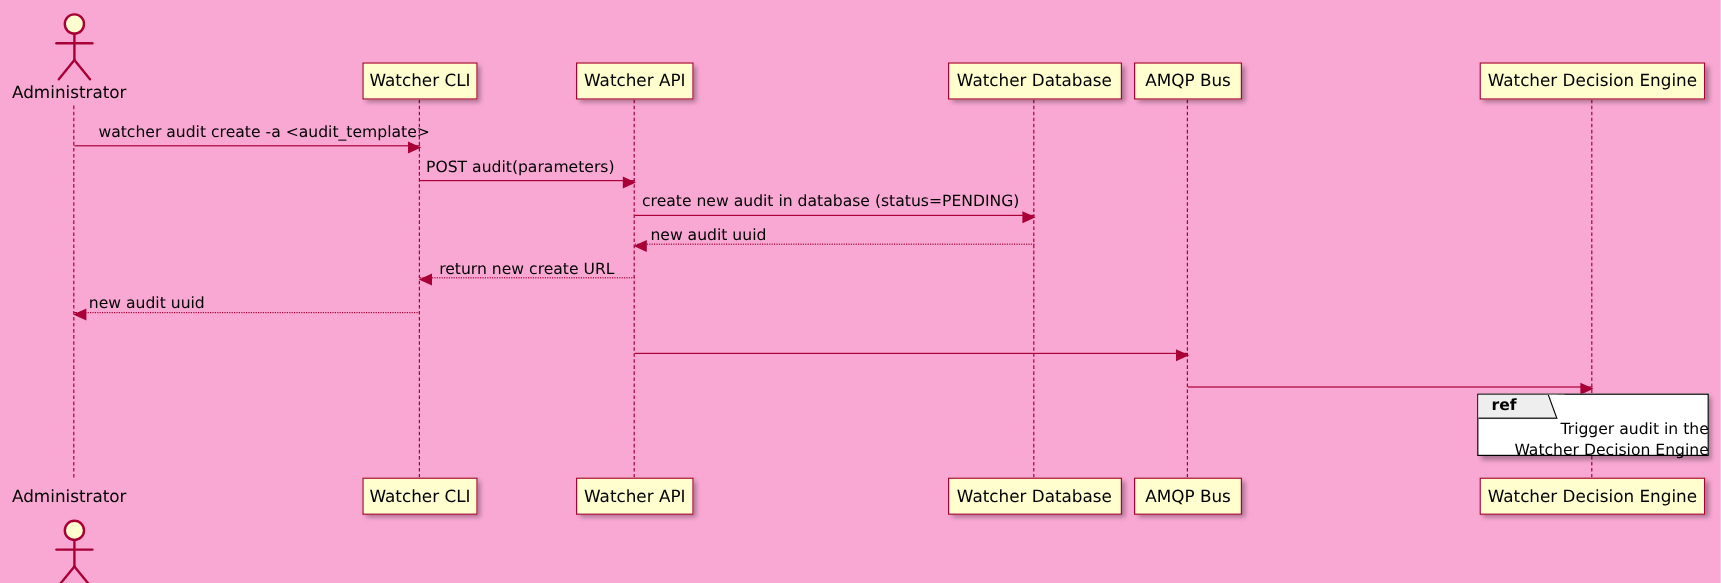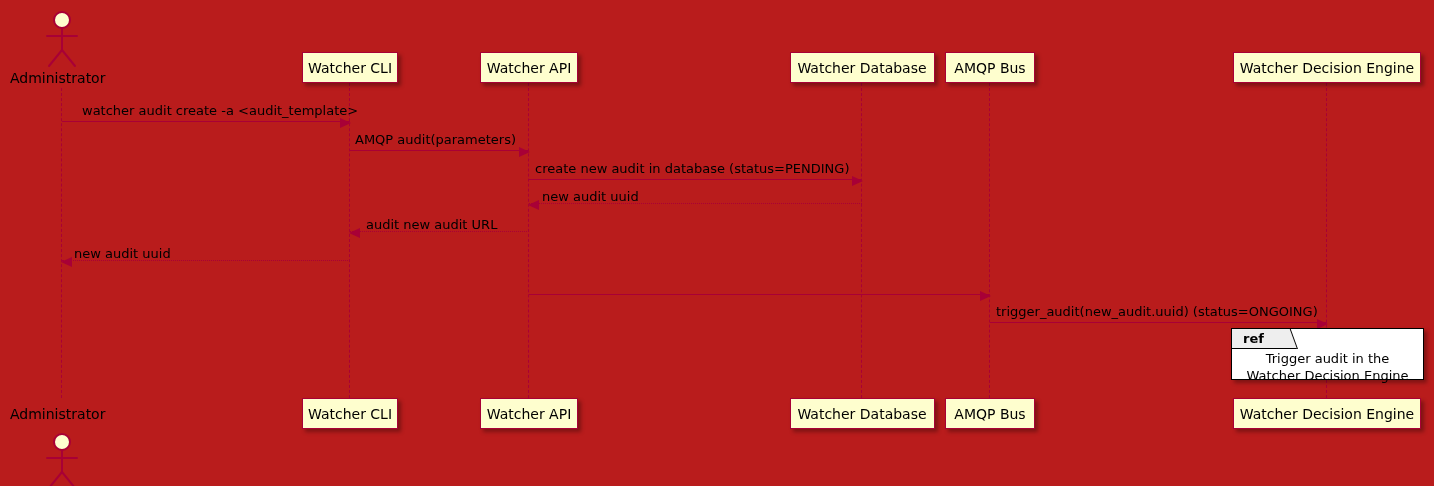--- a/index.html
+++ b/index.html
@@ -8,21 +8,21 @@
     padding: 0;
     background: #FFFFFF;
   }
   body {
     font-family: "DejaVu Sans", sans-serif;
   }
   #canvas {
     position: relative;
     width: 1434px;
     height: 486px;
-    background: #b91c1c;
+    background: #f9a8d4;
     overflow: hidden;
   }
 
   
   .participant-box {
     position: absolute;
     box-sizing: border-box;
     background: #FEFECE;
     border: 1.5px solid #A80036;
     color: #000000;
@@ -132,21 +132,21 @@
     font-weight: bold;
     color: #000000;
     z-index: 7;
     white-space: nowrap;
   }
   .ref-body {
     position: absolute;
     font-size: 13px;
     color: #000000;
     line-height: 17px;
-    text-align: center;
+    text-align: right;
     z-index: 7;
     white-space: nowrap;
   }
 </style>
 </head>
 <body>
 
 <div id="canvas">
     <div class="lifeline" style="left: 61.25px; top: 88px; height: 310px;"></div>
     <div class="lifeline" style="left: 349.25px; top: 83px; height: 315px;"></div>
@@ -200,44 +200,43 @@
     <div class="participant-box" style="left: 1233px; top: 398px; width: 188px; height: 31px;">
       <span>Watcher Decision Engine</span>
     </div>
     <div class="msg solid" style="left: 62px; top: 121px; width: 288px;">
       <div class="arrowhead right"></div>
     </div>
     <div class="msg-label" style="left: 82px; top: 103px;">watcher audit create -a &lt;audit_template&gt;</div>
     <div class="msg solid" style="left: 350px; top: 150px; width: 179px;">
       <div class="arrowhead right"></div>
     </div>
-    <div class="msg-label" style="left: 355px; top: 132px;">AMQP audit(parameters)</div>
+    <div class="msg-label" style="left: 355px; top: 132px;">POST audit(parameters)</div>
     <div class="msg solid" style="left: 529px; top: 179px; width: 333px;">
       <div class="arrowhead right"></div>
     </div>
     <div class="msg-label" style="left: 535px; top: 161px;">create new audit in database (status=PENDING)</div>
     <div class="msg dotted" style="left: 529px; top: 203px; width: 333px;">
       <div class="arrowhead left"></div>
     </div>
     <div class="msg-label" style="left: 542px; top: 189px;">new audit uuid</div>
     <div class="msg dotted" style="left: 350px; top: 231px; width: 179px;">
       <div class="arrowhead left"></div>
     </div>
-    <div class="msg-label" style="left: 366px; top: 217px;">audit new audit URL</div>
+    <div class="msg-label" style="left: 366px; top: 217px;">return new create URL</div>
     <div class="msg dotted" style="left: 62px; top: 260px; width: 288px;">
       <div class="arrowhead left"></div>
     </div>
     <div class="msg-label" style="left: 74px; top: 246px;">new audit uuid</div>
     <div class="msg solid" style="left: 529px; top: 294px; width: 461px;">
       <div class="arrowhead right"></div>
     </div>
     <div class="msg solid" style="left: 990px; top: 322px; width: 337px;">
       <div class="arrowhead right"></div>
     </div>
-    <div class="msg-label" style="left: 996px; top: 304px;">trigger_audit(new_audit.uuid) (status=ONGOING)</div>
     <div class="ref-box" style="left: 1231px; top: 328px; width: 193px; height: 52px;">
       <div class="ref-tab" style="width: 66px; height: 20px;"></div>
       <div class="ref-tab-cut" style="left: 64.5px; height: 20px;"></div>
     </div>
     <div class="ref-tab-label" style="left: 1243px; top: 331px;">ref</div>
     <div class="ref-body" style="left: 1231px; top: 350px; width: 193px;">
       <div>Trigger audit in the</div>
       <div>Watcher Decision Engine</div>
     </div>
   </div>

